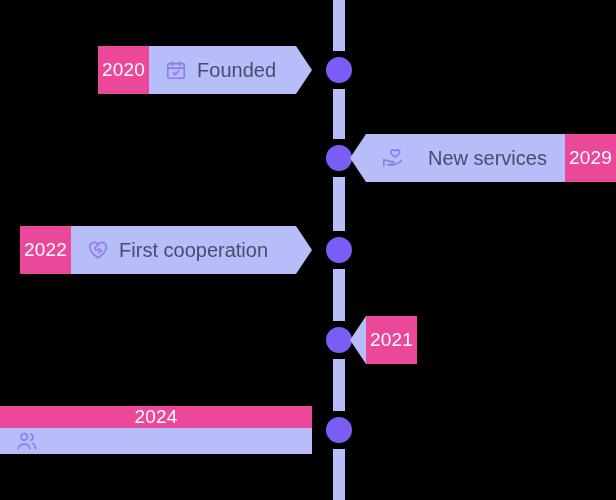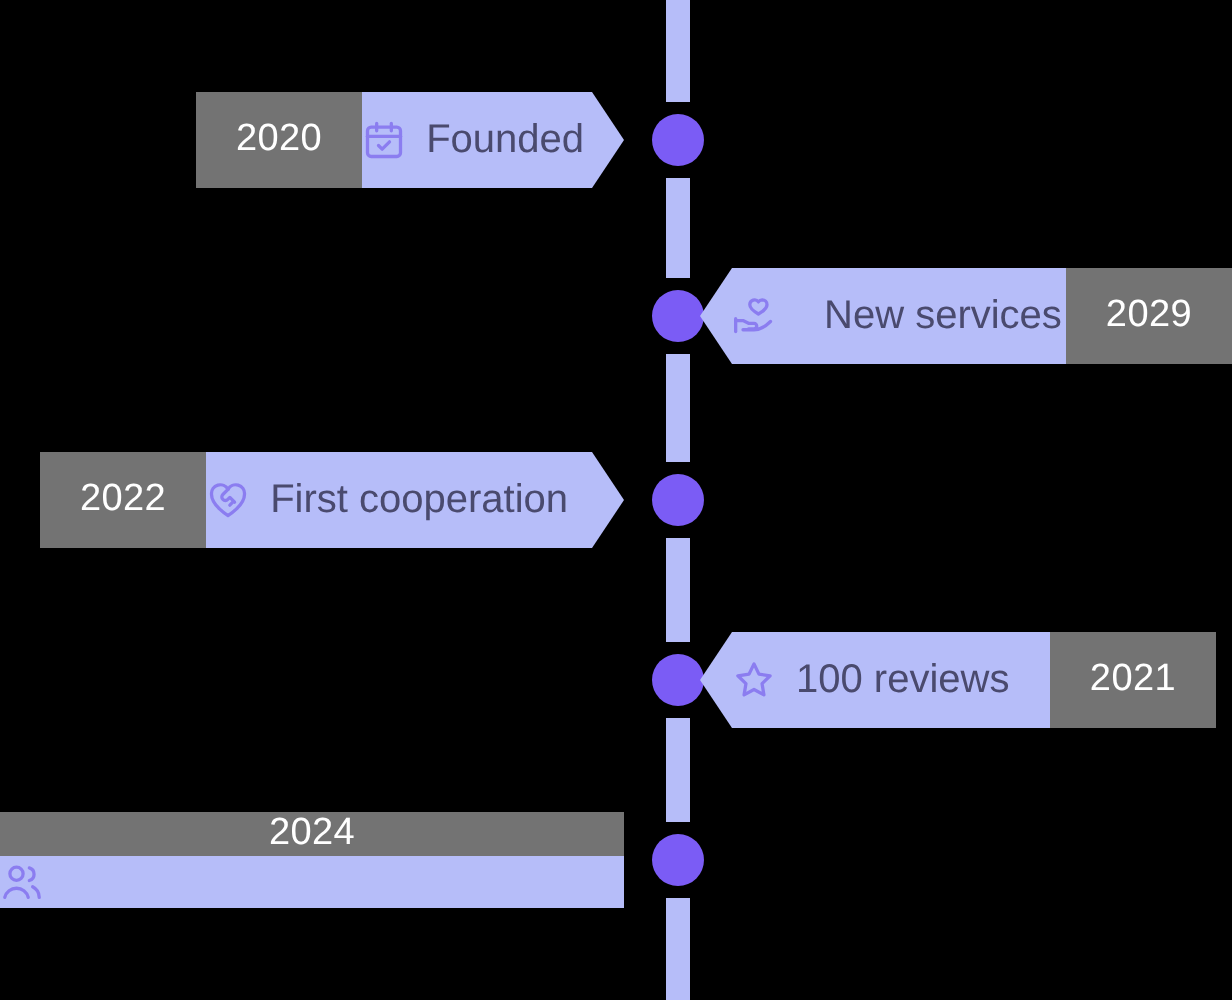--- a/index.html
+++ b/index.html
@@ -43,40 +43,40 @@
     position: absolute;
     height: 48px;
     display: flex;
     align-items: stretch;
   }
   .row.left  { justify-content: flex-end; }
   .row.right { justify-content: flex-start; }
 
   
   .year {
-    background: #737373;
+    background: #ec4899;
     color: #ffffff;
     font-size: 19px;
     letter-spacing: 0.2px;
     display: flex;
     align-items: center;
     justify-content: center;
-    padding: 0 20px;
+    padding: 0 4px;
     box-sizing: border-box;
   }
 
   
   .label {
     background: #b6bdf9;
     color: #4a4a6e;
     font-size: 20px;
     display: flex;
     align-items: center;
     gap: 10px;
-    padding: 0 0;
+    padding: 0 16px;
     box-sizing: border-box;
     white-space: nowrap;
   }
 
   
   .tip-right {
     width: 16px;
     background: #b6bdf9;
     clip-path: polygon(0 0, 0 100%, 100% 50%);
   }
@@ -149,28 +149,20 @@
                <path d="M14.6 13.2 13 14.8"></path>
           </svg>
         </span>
         <span>First cooperation</span>
       </div>
       <div class="tip-right"></div>
     </div>
     <div class="node" style="top: 327px;"></div>
     <div class="row right" style="top: 316px; left: 350px; width: 258px;">
       <div class="tip-left"></div>
-      <div class="label" style="flex: 1 1 auto; justify-content: flex-start;">
-        <span class="icon">
-          <svg viewBox="0 0 24 24" fill="none" stroke="#8b7df0" stroke-width="1.8" stroke-linecap="round" stroke-linejoin="round">
-               <path d="M12 3.2l2.7 5.6 6.1.9-4.4 4.3 1 6.1-5.4-2.9-5.4 2.9 1-6.1L3.2 9.7l6.1-.9z"></path>
-          </svg>
-        </span>
-        <span>100 reviews</span>
-      </div>
       <div class="year">2021</div>
     </div>
     <div class="node" style="top: 417px;"></div>
     <div class="row left" style="top: 406px; left: 0px; width: 312px; flex-direction: column;">
       <div class="year">2024</div>
       <div class="label" style="flex: 1 1 auto;">
         <span class="icon">
           <svg viewBox="0 0 24 24" fill="none" stroke="#8b7df0" stroke-width="1.8" stroke-linecap="round" stroke-linejoin="round">
                <circle cx="9" cy="7.5" r="3.6"></circle>
                <path d="M2.6 20.4a6.6 6.6 0 0 1 12.8 0"></path>

